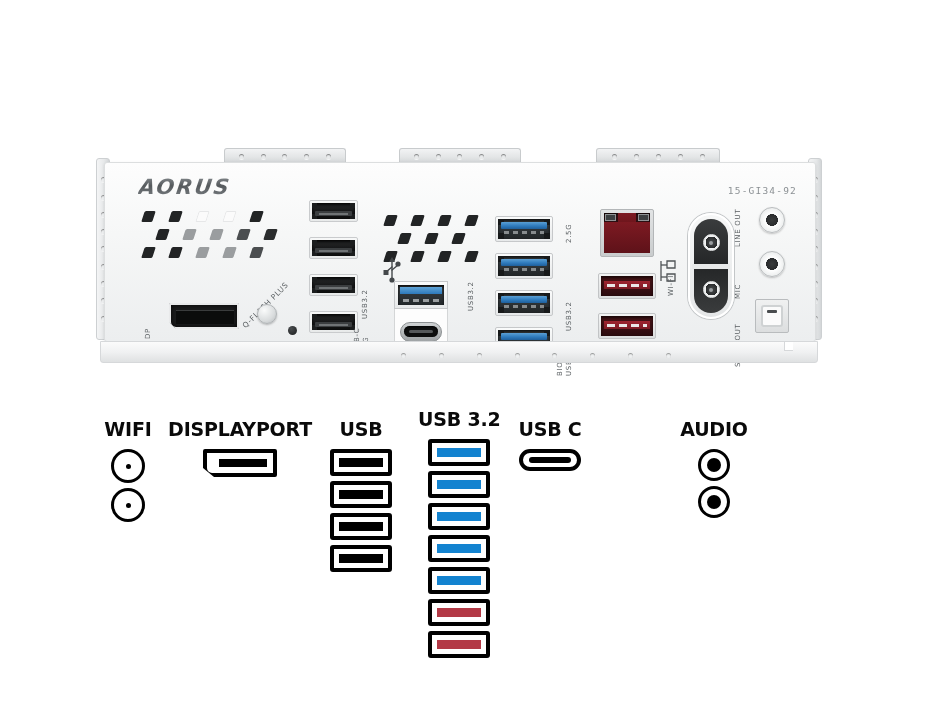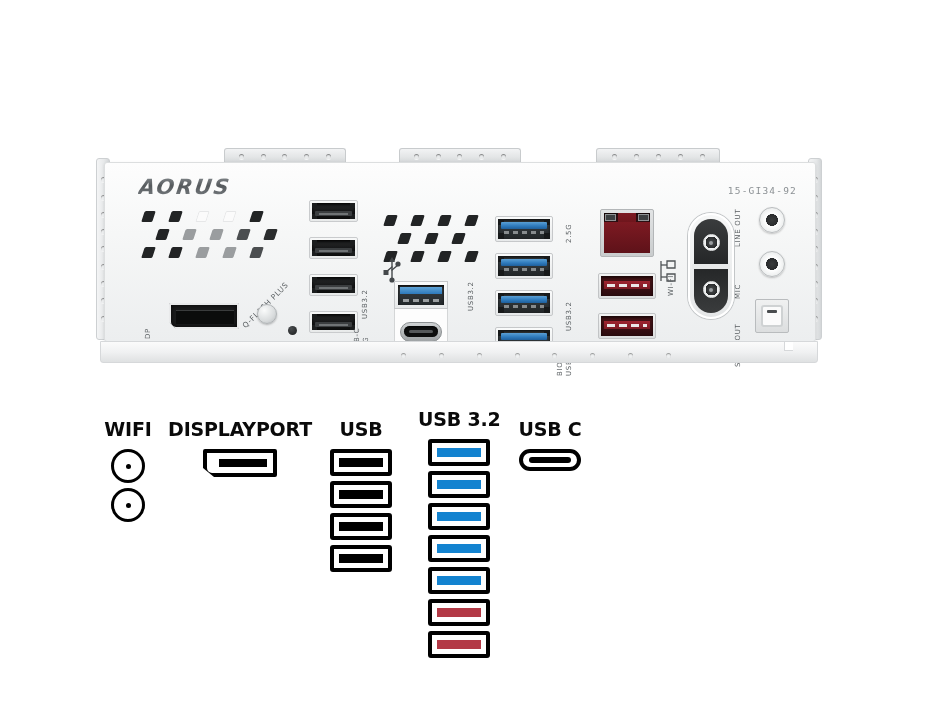--- a/index.html
+++ b/index.html
@@ -909,17 +909,28 @@
     <div class="legend-group" style="left:510px;top:10px;width:80px;">
       <div class="legend-title">USB C</div>
       <div class="legend-icons">
         <span class="lg-usbc">
             <span class="bar"></span>
           </span>
       </div>
     </div>
 
 
+    <div class="legend-group" style="left:676px;top:10px;width:76px;">
+      <div class="legend-title">AUDIO</div>
+      <div class="legend-icons">
+        <span class="lg-circle" style="width:32px;height:32px;">
+            <span class="dot" style="width:14px;height:14px;"></span>
+          </span>
+        <span class="lg-circle" style="width:32px;height:32px;">
+            <span class="dot" style="width:14px;height:14px;"></span>
+          </span>
+      </div>
+    </div>
 
 
   </div>
 
 </div>
 
 </body></html>

